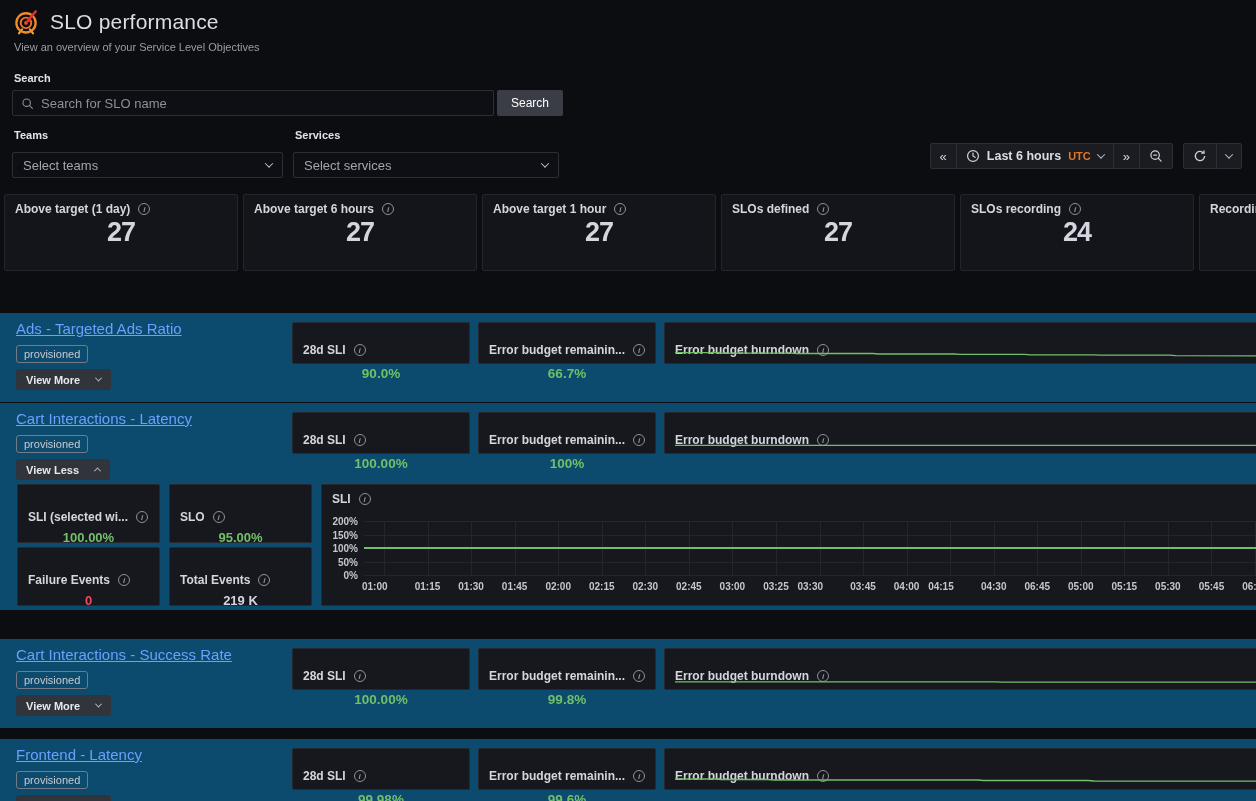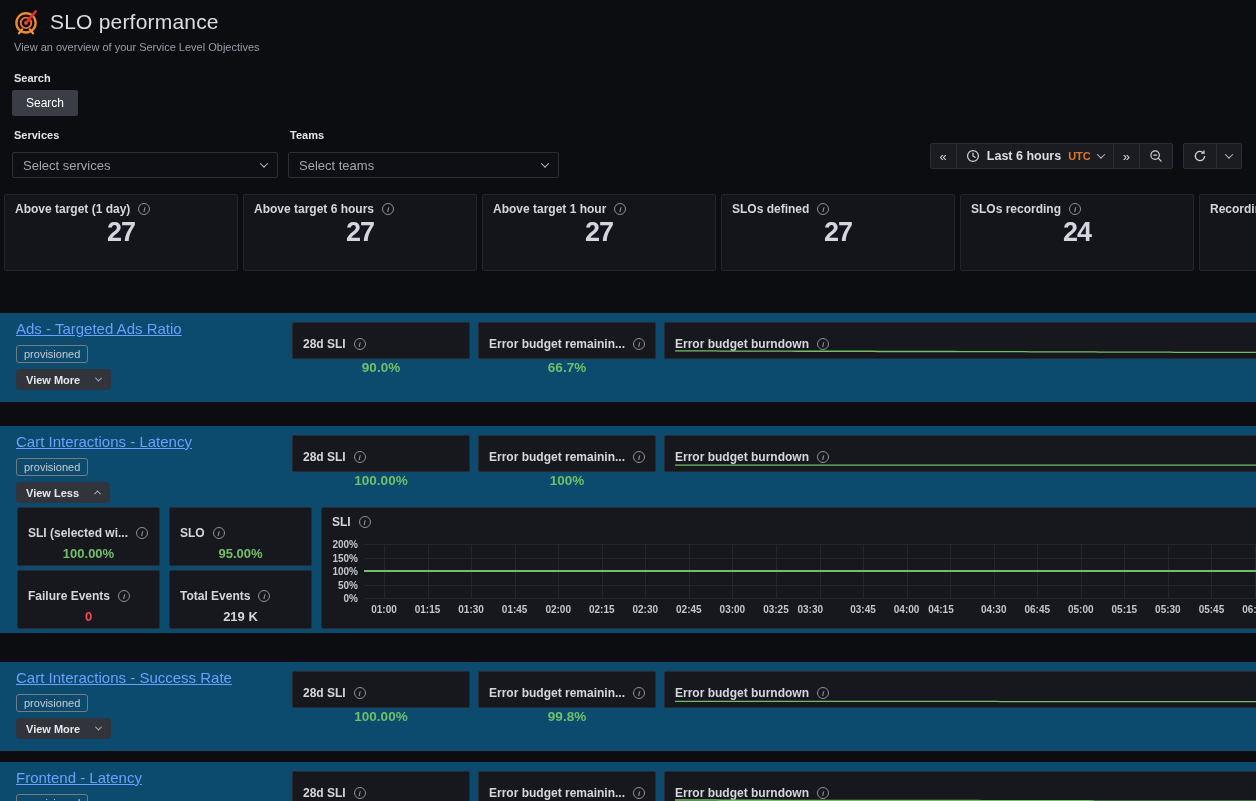--- a/index.html
+++ b/index.html
@@ -50,42 +50,42 @@
   padding:7px 10px}
 .panel-title-row{display:flex;align-items:center;gap:8px}
 .panel-title{font-size:12px;font-weight:700;color:#d5d6dd;white-space:nowrap}
 .info-icon{width:12px;height:12px;min-width:12px;border:1px solid #8e9097;border-radius:50%;font-size:8px;
   display:inline-flex;align-items:center;justify-content:center;color:#8e9097;cursor:pointer;
   font-weight:700;font-style:italic}
 .stat-value{text-align:center;font-size:27px;font-weight:700;color:#d4d5df;margin-top:1px;letter-spacing:-1px}
 
 .slo-row{position:relative;background:#0c4a6e;height:89px;margin-top:10px}
 .slo-row.first{margin-top:42px}
-.slo-row.expanded{height:207px;margin-top:24px}
+.slo-row.expanded{height:207px;margin-top:1px}
 .slo-row.r3{margin-top:29px}
 .slo-row.last{margin-top:11px;height:90px}
 .slo-link{position:absolute;left:16px;top:7px;font-size:15px;font-weight:500;color:#6e9fff;
   text-decoration:underline;cursor:pointer}
 .badge{position:absolute;left:16px;top:32px;border:1px solid #767a82;border-radius:3px;
   padding:2px 7px;font-size:11px;color:#c9cad1;background:transparent}
 .toggle-btn{position:absolute;left:16px;top:56px;height:21px;display:flex;align-items:center;gap:16px;
   background:#31343b;border:none;border-radius:4px;padding:0 10px;color:#e8e9ed;font-size:11px;
   font-weight:700;cursor:pointer;font-family:"Liberation Sans",sans-serif}
 .toggle-btn .chev{width:5px;height:5px}
 .panel{position:absolute;top:9px;height:37px;background:#17181e;border:1px solid #272931;
-  border-radius:2px;padding:14px 10px}
+  border-radius:2px;padding:20px 10px}
 .p-sli{left:292px;width:178px}
 .p-ebr{left:478px;width:178px}
 .p-burn{left:664px;right:-2px}
 .panel-value{text-align:center;font-size:13.5px;font-weight:700;color:#73bf69;margin-top:9px}
 .spark{position:absolute;left:10px;right:0;top:26px;bottom:4px}
 .spark svg{display:block}
 
 .mini{position:absolute;width:143px;height:59px;background:#17181e;border:1px solid #272931;
-  border-radius:2px;padding:18px 10px}
+  border-radius:2px;padding:25px 10px}
 .mini .panel-value{margin-top:6px;font-size:13px}
 .mini.m1{left:17px;top:81px}.mini.m2{left:169px;top:81px}
 .mini.m3{left:17px;top:144px}.mini.m4{left:169px;top:144px}
 .val-red{color:#f2495c}.val-white{color:#d4d5df}
 .chart-panel{position:absolute;left:321px;top:81px;right:-2px;height:122px;background:#17181e;
   border:1px solid #272931;border-radius:2px}
 .chart-panel .panel-title-row{padding:7px 10px 0}
 .sli-chart{position:absolute;left:6px;right:0;top:24px;bottom:2px;overflow:hidden}
 .tick{position:absolute;font-size:10px;font-weight:700;color:#c5c6cc}
 </style>
@@ -103,35 +103,42 @@
         <circle cx="16" cy="17" r="2.1" fill="#e8542c"></circle>
         <path d="M27 4 L18 14.5" stroke="#e0302f" stroke-width="3" stroke-linecap="round"></path>
         <path d="M20 12 l-4 5 l6-2 z" fill="#e0302f"></path>
       </svg>
       <h1 class="page-title">SLO performance</h1>
     </div>
     <div class="subtitle">View an overview of your Service Level Objectives</div>
 
     <div class="section-label">Search</div>
     <div class="search-row">
+      <div class="input-wrap">
+        <svg width="13" height="13" viewBox="0 0 16 16">
+          <circle cx="7" cy="7" r="4.6" fill="none" stroke="#8c9097" stroke-width="1.4"></circle>
+          <line x1="10.4" y1="10.4" x2="14" y2="14" stroke="#8c9097" stroke-width="1.4" stroke-linecap="round"></line>
+        </svg>
+        <input type="text" placeholder="Search for SLO name" style="">
+      </div>
       <button class="search-btn">Search</button>
     </div>
 
     <div class="filters-row">
+      <div class="filter teams">
+        <div class="section-label">Teams</div>
+        <div class="select">
+          <span class="ph">Select teams</span>
+          <span class="chev"></span>
+        </div>
+      </div>
       <div class="filter services">
         <div class="section-label">Services</div>
         <div class="select">
           <span class="ph">Select services</span>
-          <span class="chev"></span>
-        </div>
-      </div>
-      <div class="filter teams">
-        <div class="section-label">Teams</div>
-        <div class="select">
-          <span class="ph">Select teams</span>
           <span class="chev"></span>
         </div>
       </div>
     </div>
   </div>
 
   <div class="time-controls">
     <div class="btn-group">
       <button class="tc-btn">
         <span class="arrows">«</span>
@@ -319,21 +326,21 @@
           <div class="gl-h" style="position: absolute; left: 36px; right: 0px; top: 12px; height: 1px; background: rgb(36, 38, 44);"></div>
           <div class="tick y" style="left: 0px; width: 30px; top: 20.5px; text-align: right;">150%</div>
           <div class="gl-h" style="position: absolute; left: 36px; right: 0px; top: 25.5px; height: 1px; background: rgb(36, 38, 44);"></div>
           <div class="tick y" style="left: 0px; width: 30px; top: 34px; text-align: right;">100%</div>
           <div class="gl-h" style="position: absolute; left: 36px; right: 0px; top: 39px; height: 1px; background: rgb(36, 38, 44);"></div>
           <div class="tick y" style="left: 0px; width: 30px; top: 47.5px; text-align: right;">50%</div>
           <div class="gl-h" style="position: absolute; left: 36px; right: 0px; top: 52.5px; height: 1px; background: rgb(36, 38, 44);"></div>
           <div class="tick y" style="left: 0px; width: 30px; top: 61px; text-align: right;">0%</div>
           <div class="gl-h" style="position: absolute; left: 36px; right: 0px; top: 66px; height: 1px; background: rgb(36, 38, 44);"></div>
           <div class="gl-v" style="position: absolute; left: 56px; top: 12px; width: 1px; height: 54px; background: rgb(36, 38, 44);"></div>
-          <div class="tick x" style="left: 34px; width: 44px; top: 72px; text-align: center;">01:00</div>
+          <div class="tick x" style="left: 34px; width: 44px; top: 72px; text-align: left;">01:00</div>
           <div class="gl-v" style="position: absolute; left: 99.55px; top: 12px; width: 1px; height: 54px; background: rgb(36, 38, 44);"></div>
           <div class="tick x" style="left: 77.55px; width: 44px; top: 72px; text-align: center;">01:15</div>
           <div class="gl-v" style="position: absolute; left: 143.1px; top: 12px; width: 1px; height: 54px; background: rgb(36, 38, 44);"></div>
           <div class="tick x" style="left: 121.1px; width: 44px; top: 72px; text-align: center;">01:30</div>
           <div class="gl-v" style="position: absolute; left: 186.65px; top: 12px; width: 1px; height: 54px; background: rgb(36, 38, 44);"></div>
           <div class="tick x" style="left: 164.65px; width: 44px; top: 72px; text-align: center;">01:45</div>
           <div class="gl-v" style="position: absolute; left: 230.2px; top: 12px; width: 1px; height: 54px; background: rgb(36, 38, 44);"></div>
           <div class="tick x" style="left: 208.2px; width: 44px; top: 72px; text-align: center;">02:00</div>
           <div class="gl-v" style="position: absolute; left: 273.75px; top: 12px; width: 1px; height: 54px; background: rgb(36, 38, 44);"></div>
           <div class="tick x" style="left: 251.75px; width: 44px; top: 72px; text-align: center;">02:15</div>

